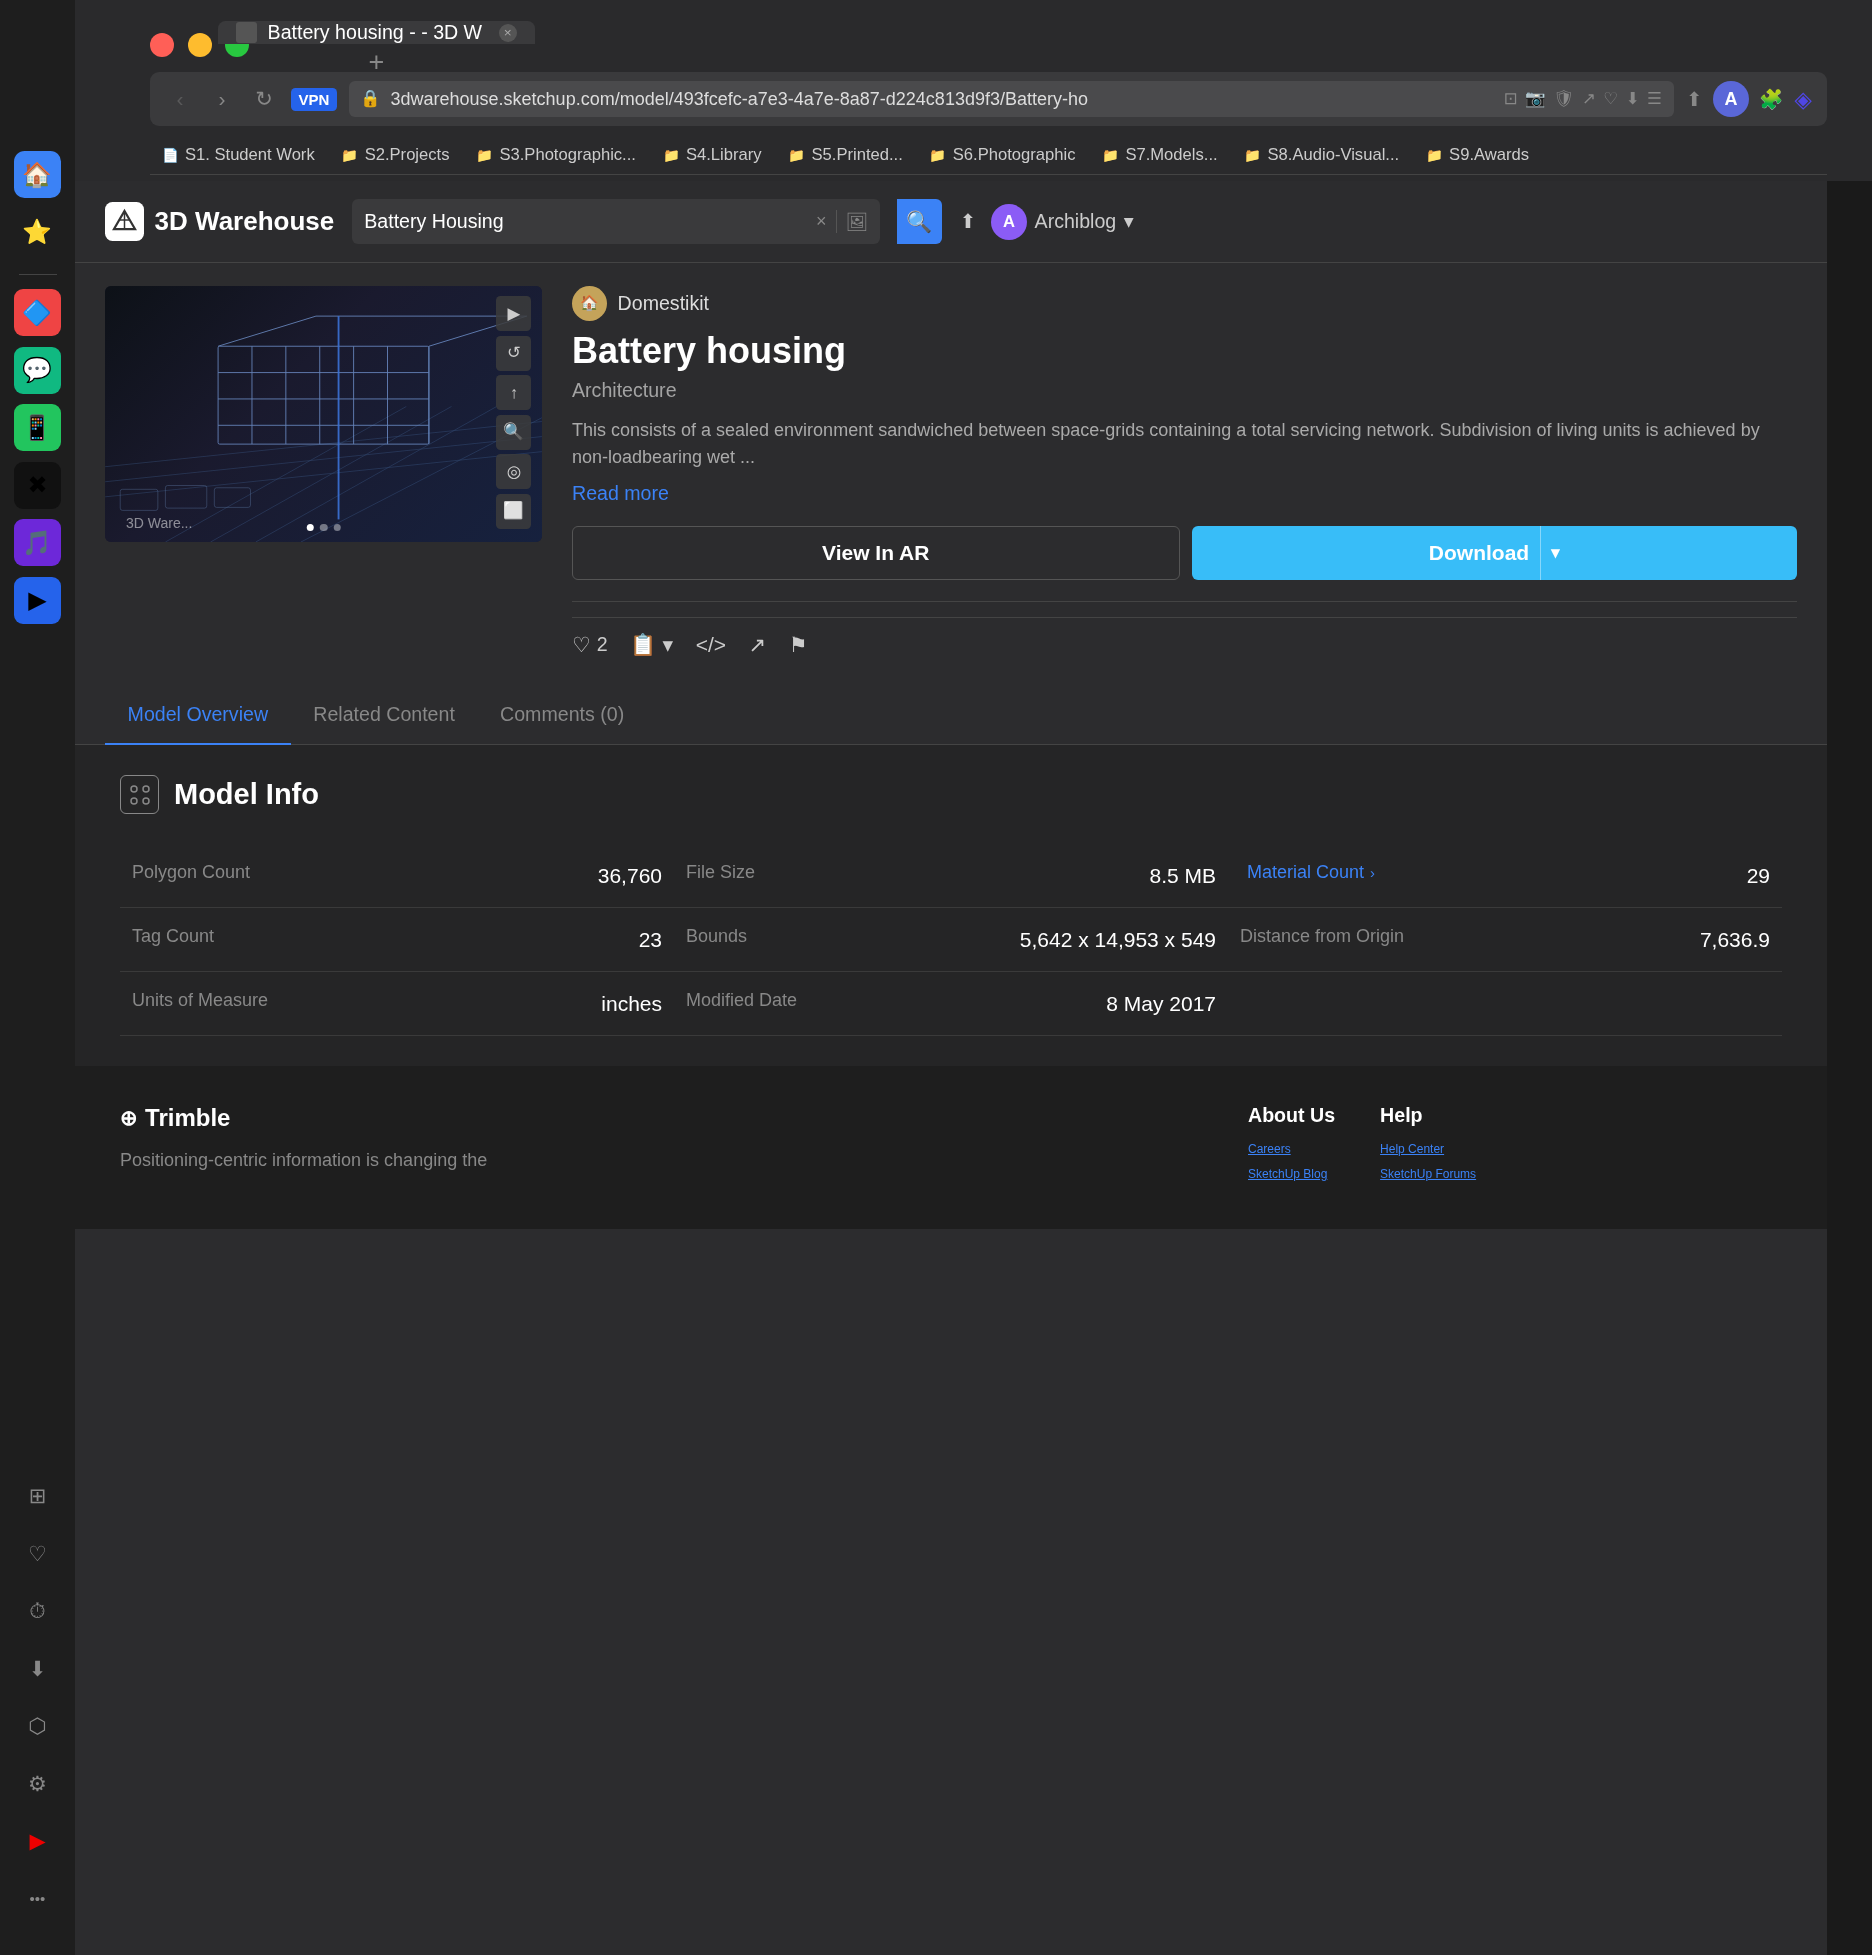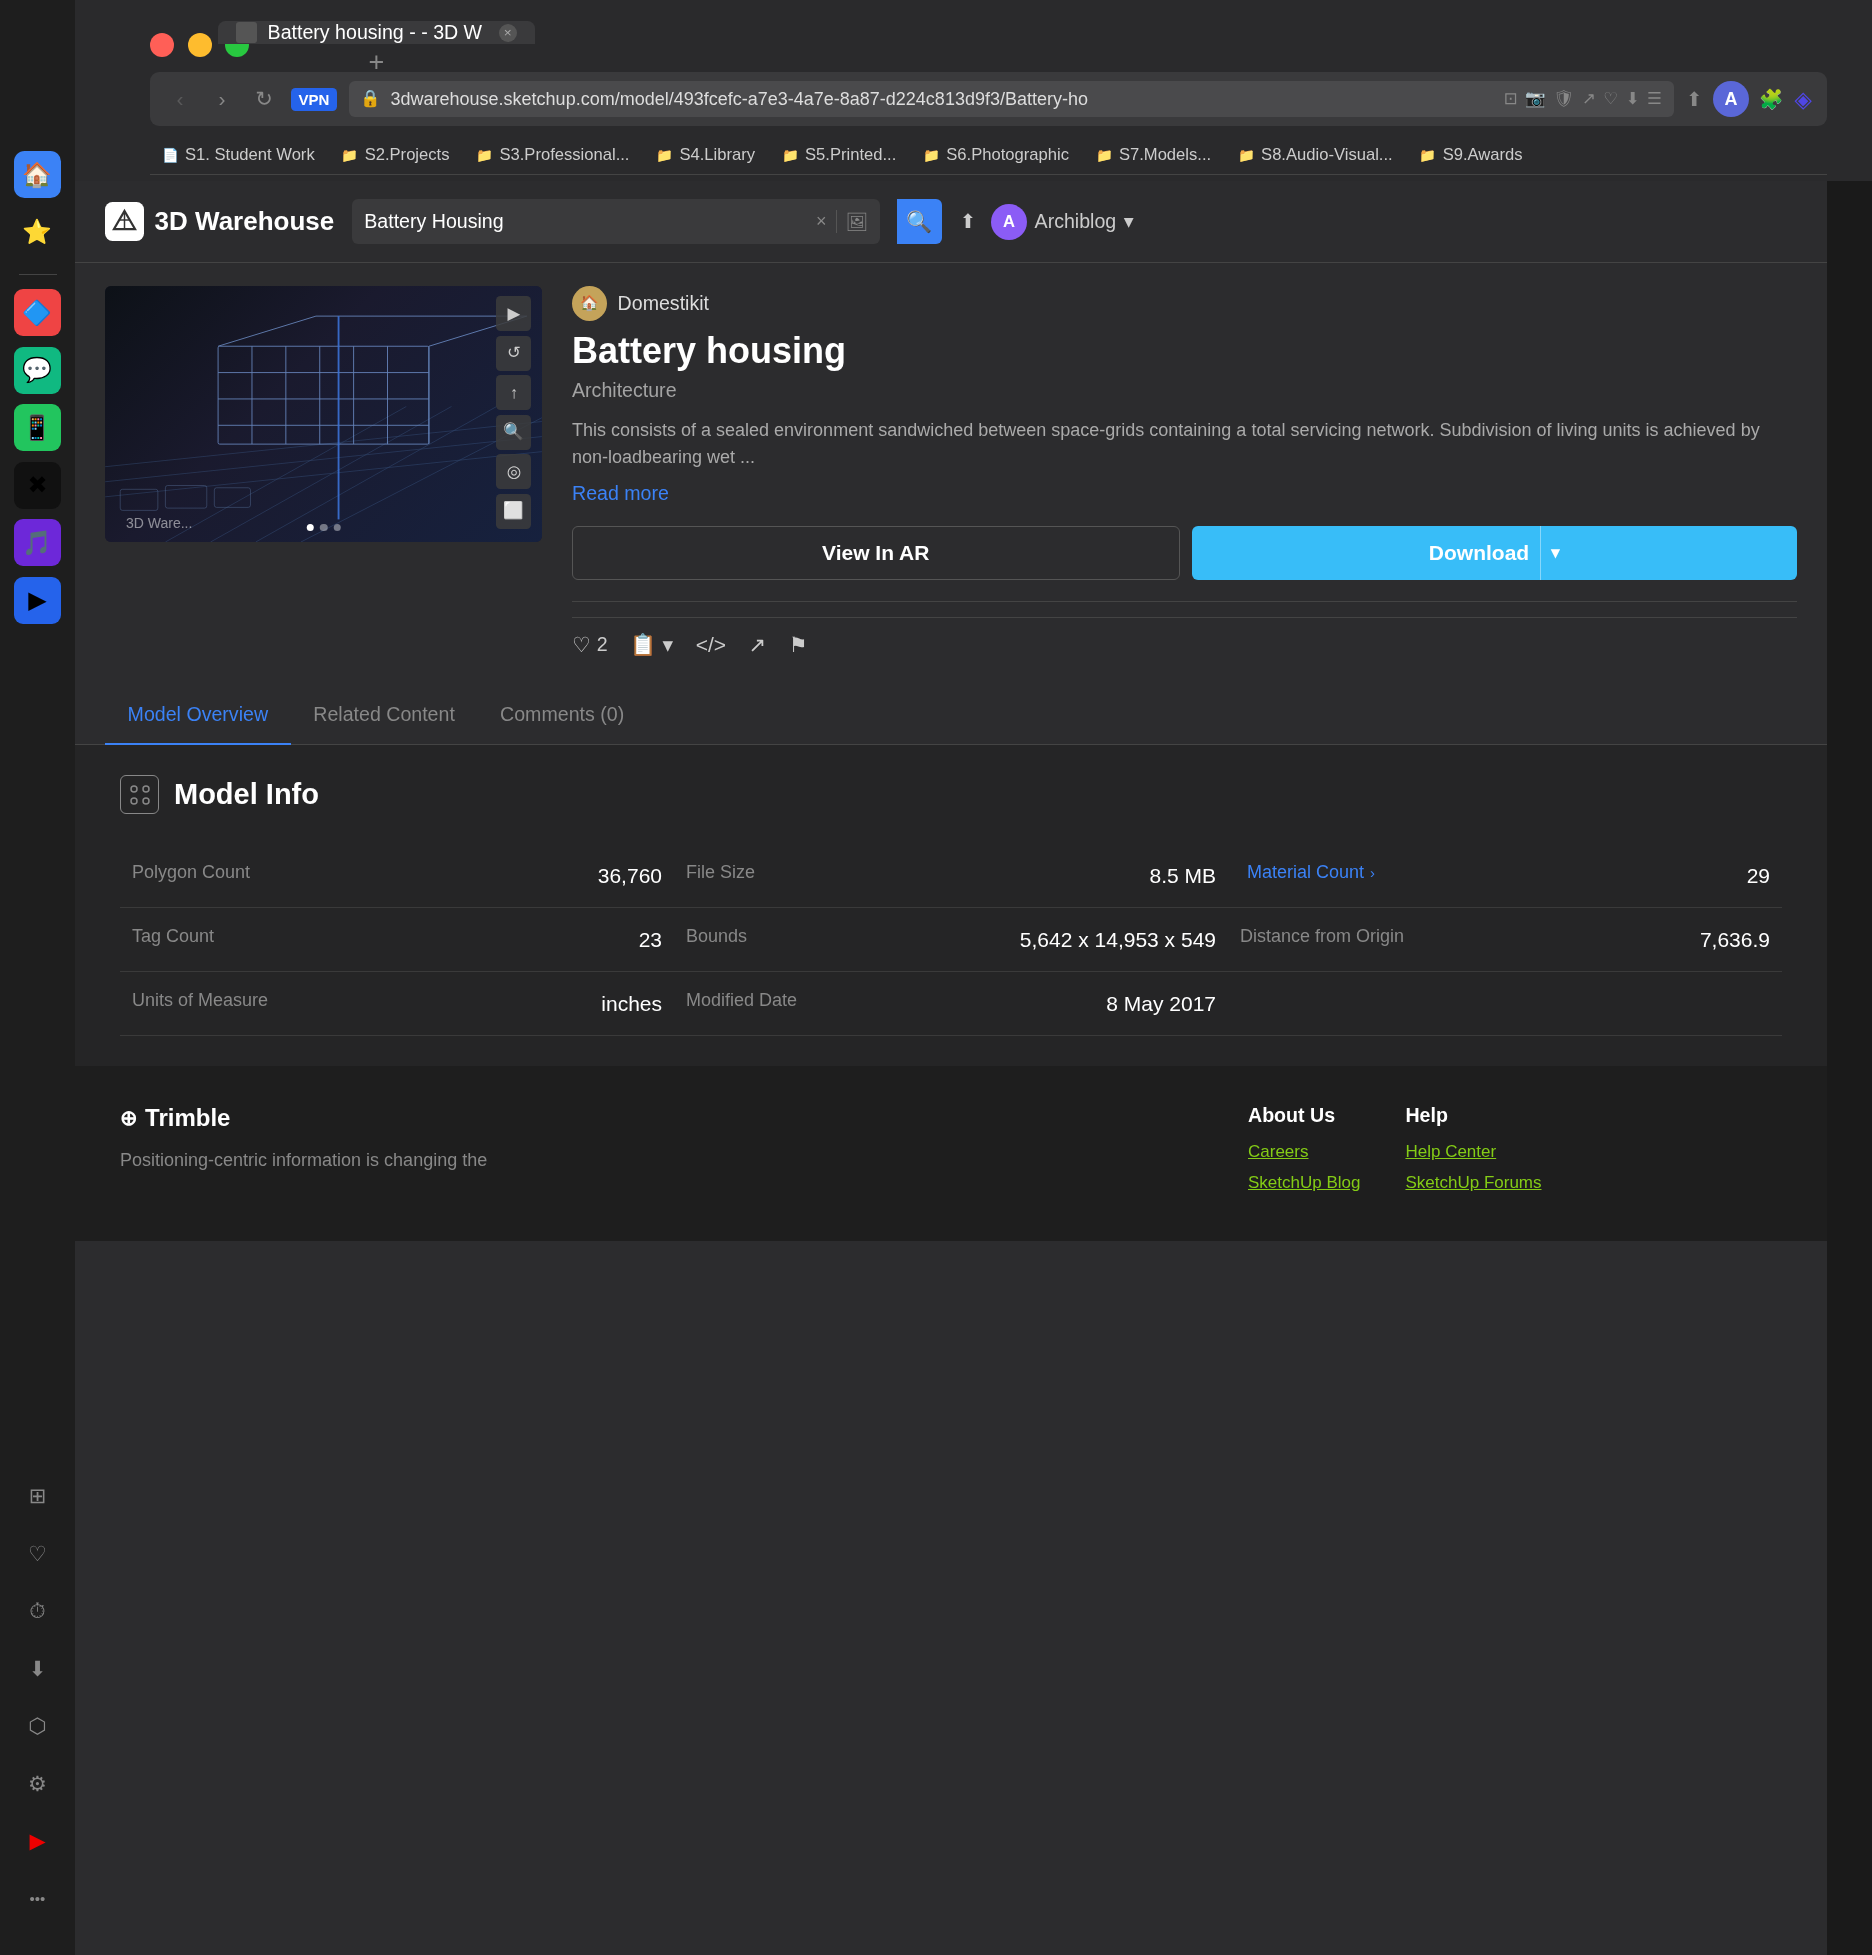--- a/index.html
+++ b/index.html
@@ -536,22 +536,22 @@
       max-width: 377px;
       line-height: 1.5;
     }
     .footer-col-title {
       color: #fff;
       font-size: 19.6px;
       font-weight: 600;
       margin-bottom: 15px;
     }
     .footer-link {
-      color: #84cc16;
-      font-size: 17px;
+      color: #3b82f6;
+      font-size: 12px;
       margin-bottom: 10.6px;
       cursor: pointer;
       text-decoration: underline;
     }
     .footer-left {
       flex: 2;
     }
     .footer-right {
       display: flex;
       gap: 45px;
@@ -639,21 +639,21 @@
     <div class="bookmark-item">
       <span class="bookmark-icon">📄</span>
       <span>S1. Student Work</span>
     </div>
     <div class="bookmark-item">
       <span class="bookmark-icon">📁</span>
       <span>S2.Projects</span>
     </div>
     <div class="bookmark-item">
       <span class="bookmark-icon">📁</span>
-      <span>S3.Professional...</span>
+      <span>S3.Photographic...</span>
     </div>
     <div class="bookmark-item">
       <span class="bookmark-icon">📁</span>
       <span>S4.Library</span>
     </div>
     <div class="bookmark-item">
       <span class="bookmark-icon">📁</span>
       <span>S5.Printed...</span>
     </div>
     <div class="bookmark-item">

